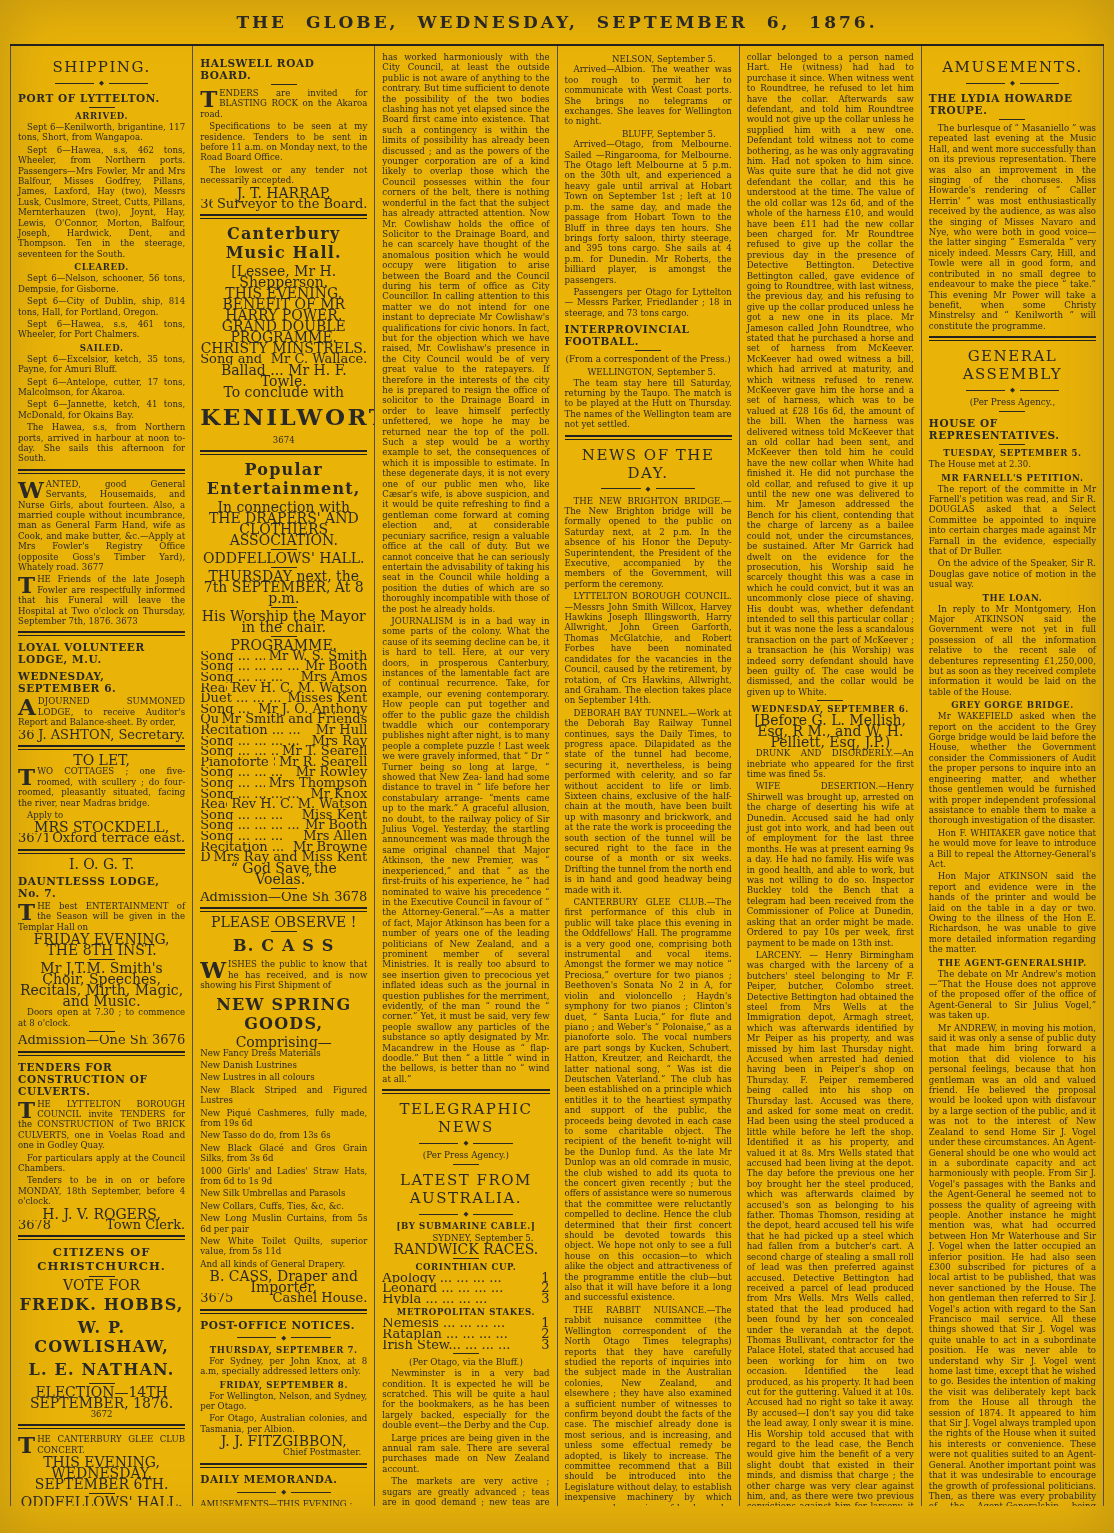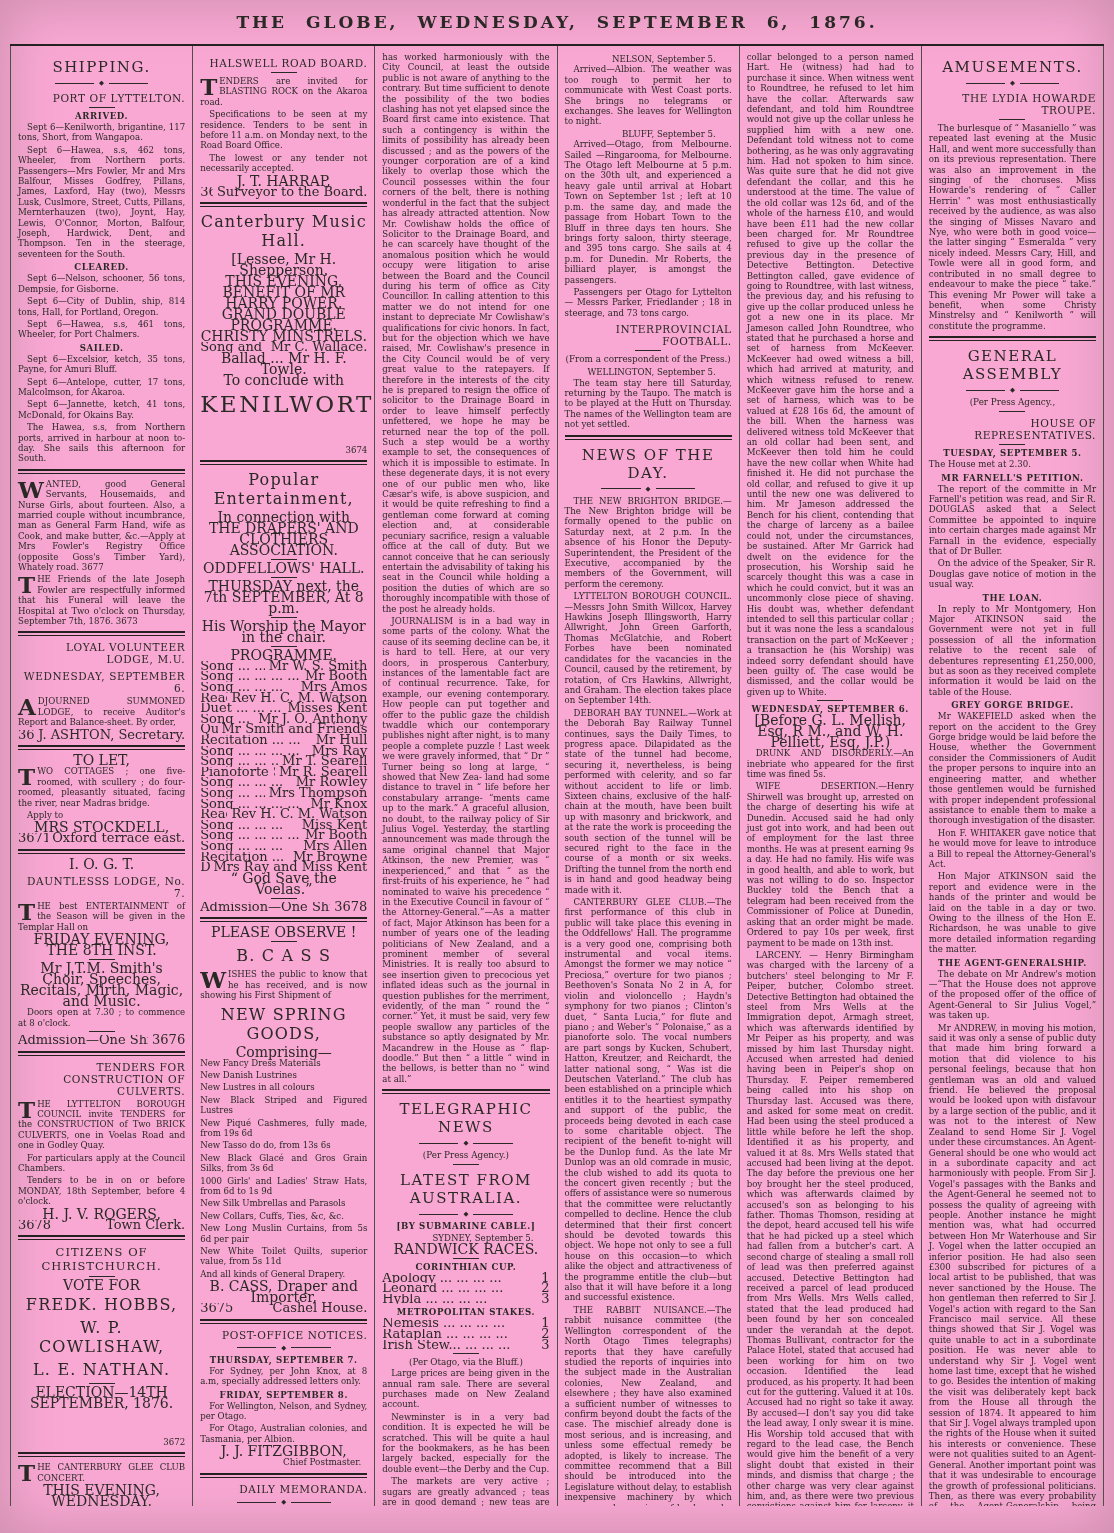--- a/index.html
+++ b/index.html
@@ -1,41 +1,41 @@
 <!DOCTYPE html>
 <html><head>
 <meta charset="utf-8">
 <style>
   html,body{margin:0;padding:0;background:#c9c5bb;}
-  #paper{position:relative;width:1114px;height:1533px;margin:0 auto;background:#f9a8d4;
+  #paper{position:relative;width:1114px;height:1533px;margin:0 auto;background:#eab308;
     color:#2b2925;font-family:"DejaVu Serif","Liberation Serif",serif;overflow:hidden;
     box-shadow:inset 0 0 60px rgba(60,55,45,.25);}
   #masthead-bar{padding:12px 0 6px;text-align:center;}
   #page-title{font-size:17px;font-weight:bold;letter-spacing:3px;word-spacing:10px;}
   #head-rule{border-top:2px solid #232220;margin:6px 10px 0;}
   #columns{display:flex;align-items:stretch;margin:0 10px;height:1460px;overflow:hidden;
     border-left:1px solid #514e48;border-right:1px solid #514e48;}
   .col{flex:1 1 0;min-width:0;padding:6px 7px;border-right:1px solid #514e48;overflow:hidden;}
   .col:last-child{border-right:none;}
   .h1{font-size:15px;font-weight:normal;text-align:center;letter-spacing:1.5px;margin:6px 0 2px;}
-  .h2{font-size:10.5px;font-weight:normal;text-align:right;letter-spacing:.6px;margin:5px 0 2px;}
+  .h2{font-size:10.5px;font-weight:bold;text-align:left;letter-spacing:.6px;margin:5px 0 2px;}
   .sc{font-size:8.6px;font-weight:bold;text-align:center;letter-spacing:.6px;margin:3px 0 1px;}
   .dl{font-size:8.6px;text-align:right;padding-right:16px;line-height:10.4px;margin-top:2px;}
   .p{font-size:8.6px;line-height:10.4px;text-align:justify;margin:0 0 2px;text-indent:9px;}
   .p0{text-indent:0;}
   .pd{text-indent:0;}
   .dc{float:left;font-size:23px;line-height:19px;font-weight:bold;padding:1px 2px 0 0;}
   .ctr{font-size:14px;line-height:11px;text-align:center;}
   .ctri{font-size:8.8px;line-height:11px;text-align:center;}
-  .disp{font-size:13px;font-weight:normal;text-align:center;letter-spacing:1px;margin:3px 0;}
+  .disp{font-size:13px;font-weight:bold;text-align:center;letter-spacing:1px;margin:3px 0;}
   .disp.s1{font-size:23px;letter-spacing:2.5px;margin:5px 0;}
   .disp.s2{font-size:16px;letter-spacing:1.2px;margin:4px 0;}
   .disp.s3{font-size:11.5px;}
   .sig{font-size:8.8px;text-align:right;line-height:11px;padding-right:6px;}
-  .num{font-size:8.6px;text-align:right;line-height:10px;margin-top:28px;}
+  .num{font-size:8.6px;text-align:center;line-height:10px;}
   .hr2{border-top:2px solid #232220;border-bottom:1px solid #232220;height:2px;margin:5px 0;}
   .sr{width:26px;border-top:1px solid #2b2925;margin:3px auto;}
   .star{display:flex;align-items:center;margin:3px 22%;}
   .star:before,.star:after{content:"";flex:1;border-top:1px solid #2b2925;}
   .star span{padding:0 5px;font-size:6.5px;line-height:8px;}
   .row{display:flex;justify-content:space-between;font-size:13px;line-height:10.6px;}
   .row .l{white-space:nowrap;overflow:hidden;}
   .row .r{text-align:right;white-space:nowrap;padding-left:4px;}
 </style>
 </head>
@@ -340,22 +340,22 @@
         <div class="row">
           <span class="l">Rataplan ...        ...        ...        ...</span>
           <span class="r">2</span>
         </div>
         <div class="row">
           <span class="l">Irish Stew...        ...        ...        ...</span>
           <span class="r">3</span>
         </div>
         <div class="sr"></div>
         <div class="ctri">(Per Otago, via the Bluff.)</div>
+        <p class="p">Newminster is in a very bad condition. It is expected he will be scratched.  This will be quite a haul for the bookmakers, as he has been largely backed, especially for the double event—the Derby and the Cup.</p>
         <p class="p">Large prices are being given in the annual ram sale.  There are several purchases made on New Zealand account.</p>
-        <p class="p">Newminster is in a very bad condition. It is expected he will be scratched.  This will be quite a haul for the bookmakers, as he has been largely backed, especially for the double event—the Derby and the Cup.</p>
         <p class="p">The markets are very active ; sugars are greatly advanced ; teas are in good demand ; new teas are nearly all cleared out.  An advance has been established on a large number of articles.</p>
       </div>
       <div class="col">
         <div class="dl">NELSON, September 5.</div>
         <p class="p">Arrived—Albion.  The weather was too rough to permit her to communicate with West Coast ports.  She brings no telegrams or exchanges.  She leaves for Wellington to night.</p>
         <div class="dl">BLUFF, September 5.</div>
         <p class="p">Arrived—Otago, from Melbourne.  Sailed —Ringarooma, for Melbourne.  The Otago left Melbourne at 5 p.m. on the 30th ult, and experienced a heavy gale until arrival at Hobart Town on September 1st ; left at 10 p.m. the same day, and made the passage from Hobart Town to the Bluff in three days ten hours.  She brings forty saloon, thirty steerage, and 395 tons cargo.  She sails at 4 p.m. for Dunedin.  Mr Roberts, the billiard player, is amongst the passengers.</p>
         <p class="p">Passengers per Otago for Lyttelton — Messrs Parker, Friedlander ; 18 in steerage, and 73 tons cargo.</p>
         <div class="h2">INTERPROVINCIAL FOOTBALL.</div>
         <div class="sr"></div>

